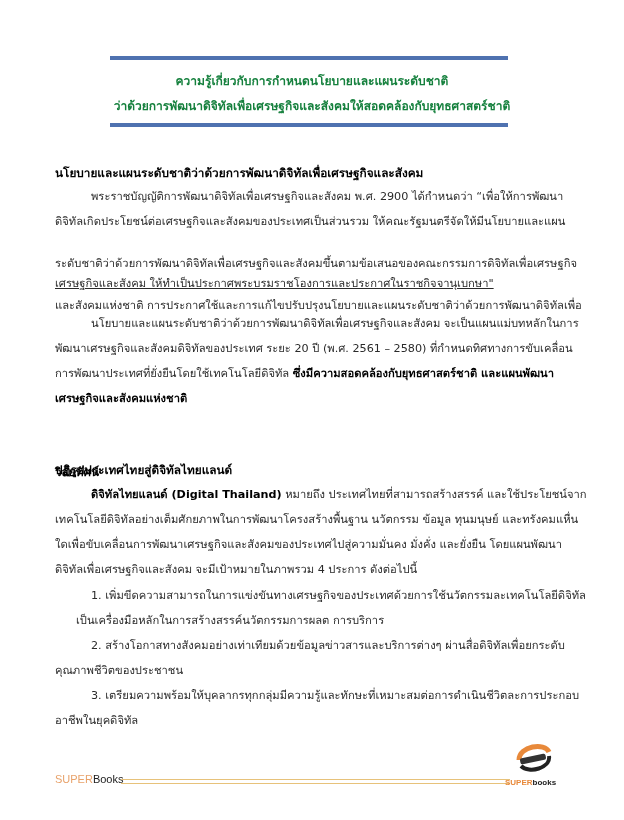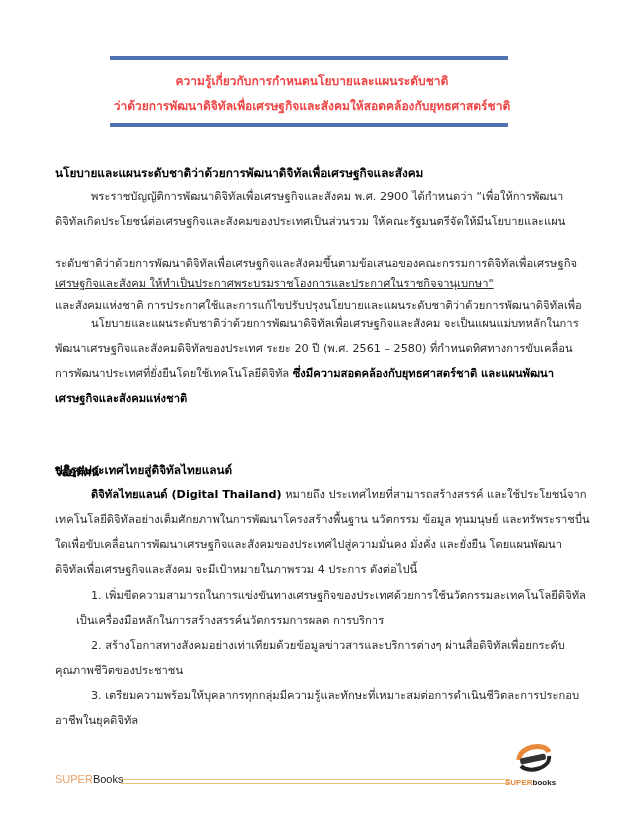--- a/index.html
+++ b/index.html
@@ -3,21 +3,21 @@
   <meta charset="utf-8">
   <style>
     html, body { margin: 0; padding: 0; }
     body {
       width: 624px; height: 820px; background: #ffffff; position: relative; overflow: hidden;
       font-family: "DejaVu Sans", "Liberation Sans", sans-serif; color: #222;
     }
     .bar { position: absolute; left: 110px; width: 398px; height: 4px; background: #4f72b0; }
     .title-line {
       position: absolute; left: 60px; width: 504px; text-align: center;
-      font-weight: bold; font-size: 12px; color: #ef4444; white-space: nowrap;
+      font-weight: bold; font-size: 12px; color: #15803d; white-space: nowrap;
     }
     .line {
       position: absolute; left: 55px; font-size: 11.2px; color: #2a2a2a; white-space: nowrap; line-height: 16px;
     }
     .line.ind { left: 91px; }
     .heading { font-weight: bold; color: #000; font-size: 11.8px; }
     .b { font-weight: bold; color: #000; }
     .footer-brand { position: absolute; left: 55px; top: 773px; font-size: 11px; font-family: "Liberation Sans", sans-serif; }
     .footer-brand .sup { color: #e8a26a; }
     .footer-brand .bks { color: #222; }
@@ -44,21 +44,21 @@
 <div class="line" style="top:366px;">
   <span>การพัฒนาประเทศที่ยั่งยืนโดยใช้เทคโนโลยีดิจิทัล </span><span class="b">ซึ่งมีความสอดคล้องกับยุทธศาสตร์ชาติ และแผนพัฒนา</span>
 </div>
 <div class="line b" style="top:391px;">เศรษฐกิจและสังคมแห่งชาติ</div>
 
 <div class="line heading" style="top:437px;margin-top:27px;">วิสัยทัศน์</div>
 <div class="line heading" style="top:462px;">ปฏิรูปประเทศไทยสู่ดิจิทัลไทยแลนด์</div>
 <div class="line ind" style="top:487px;">
   <span class="b">ดิจิทัลไทยแลนด์ (Digital Thailand)</span><span> หมายถึง ประเทศไทยที่สามารถสร้างสรรค์ และใช้ประโยชน์จาก</span>
 </div>
-<div class="line" style="top:512px;">เทคโนโลยีดิจิทัลอย่างเต็มศักยภาพในการพัฒนาโครงสร้างพื้นฐาน นวัตกรรม ข้อมูล ทุนมนุษย์ และทรัพระราชบื่น</div>
+<div class="line" style="top:512px;">เทคโนโลยีดิจิทัลอย่างเต็มศักยภาพในการพัฒนาโครงสร้างพื้นฐาน นวัตกรรม ข้อมูล ทุนมนุษย์ และทรังคมแหื่น</div>
 <div class="line" style="top:537px;">ใดเพื่อขับเคลื่อนการพัฒนาเศรษฐกิจและสังคมของประเทศไปสู่ความมั่นคง มั่งคั่ง และยั่งยืน โดยแผนพัฒนา</div>
 <div class="line" style="top:562px;">ดิจิทัลเพื่อเศรษฐกิจและสังคม จะมีเป้าหมายในภาพรวม 4 ประการ ดังต่อไปนี้</div>
 
 <div class="line ind" style="top:588px;">1. เพิ่มขีดความสามารถในการแข่งขันทางเศรษฐกิจของประเทศด้วยการใช้นวัตกรรมละเทคโนโลยีดิจิทัล</div>
 <div class="line" style="top:613px;margin-left:21px;">เป็นเครื่องมือหลักในการสร้างสรรค์นวัตกรรมการผลต การบริการ</div>
 <div class="line ind" style="top:638px;">2. สร้างโอกาสทางสังคมอย่างเท่าเทียมด้วยข้อมูลข่าวสารและบริการต่างๆ ผ่านสื่อดิจิทัลเพื่อยกระดับ</div>
 <div class="line" style="top:663px;">คุณภาพชีวิตของประชาชน</div>
 <div class="line ind" style="top:688px;">3. เตรียมความพร้อมให้บุคลากรทุกกลุ่มมีความรู้และทักษะที่เหมาะสมต่อการดำเนินชีวิตละการประกอบ</div>
 <div class="line" style="top:713px;">อาชีพในยุคดิจิทัล</div>
 

